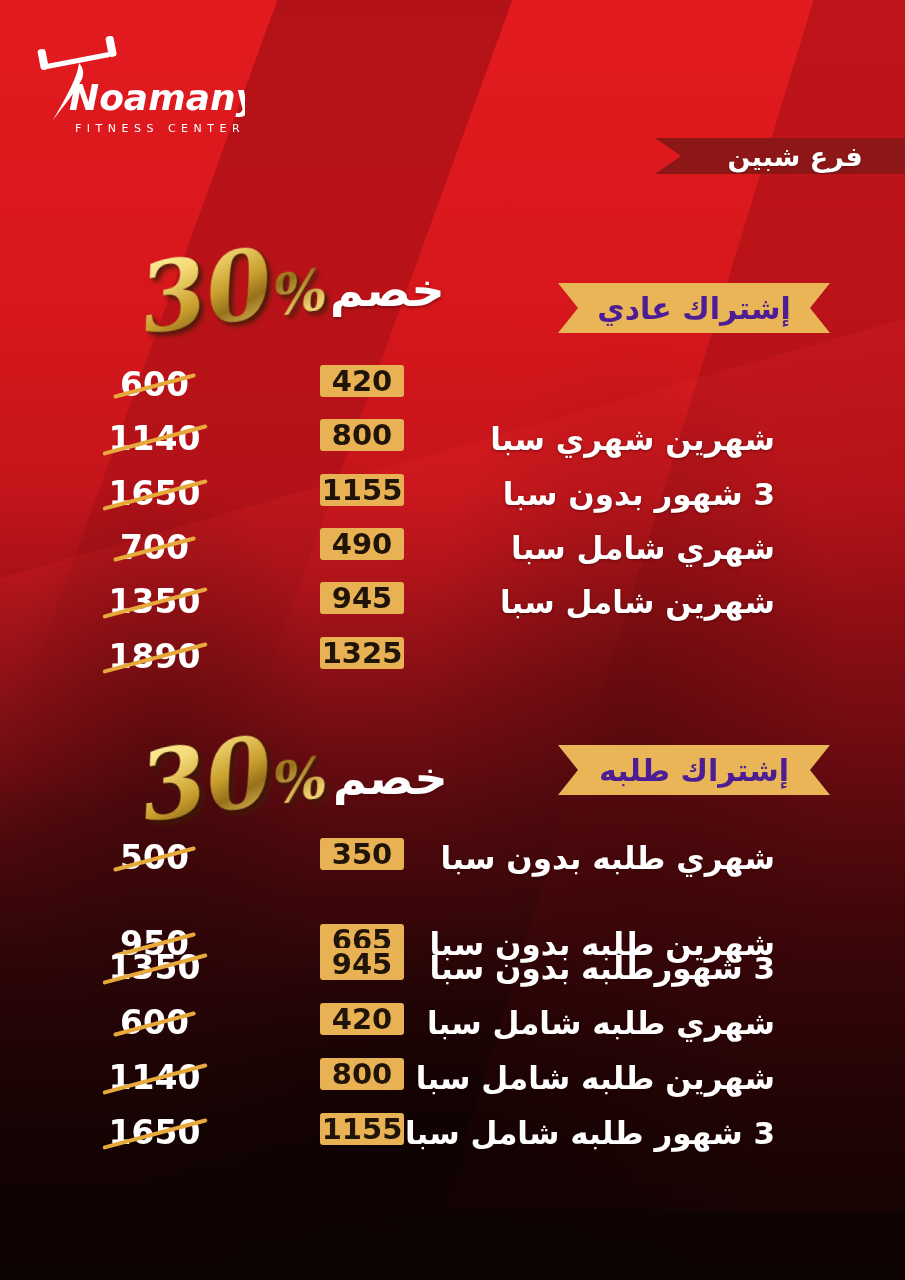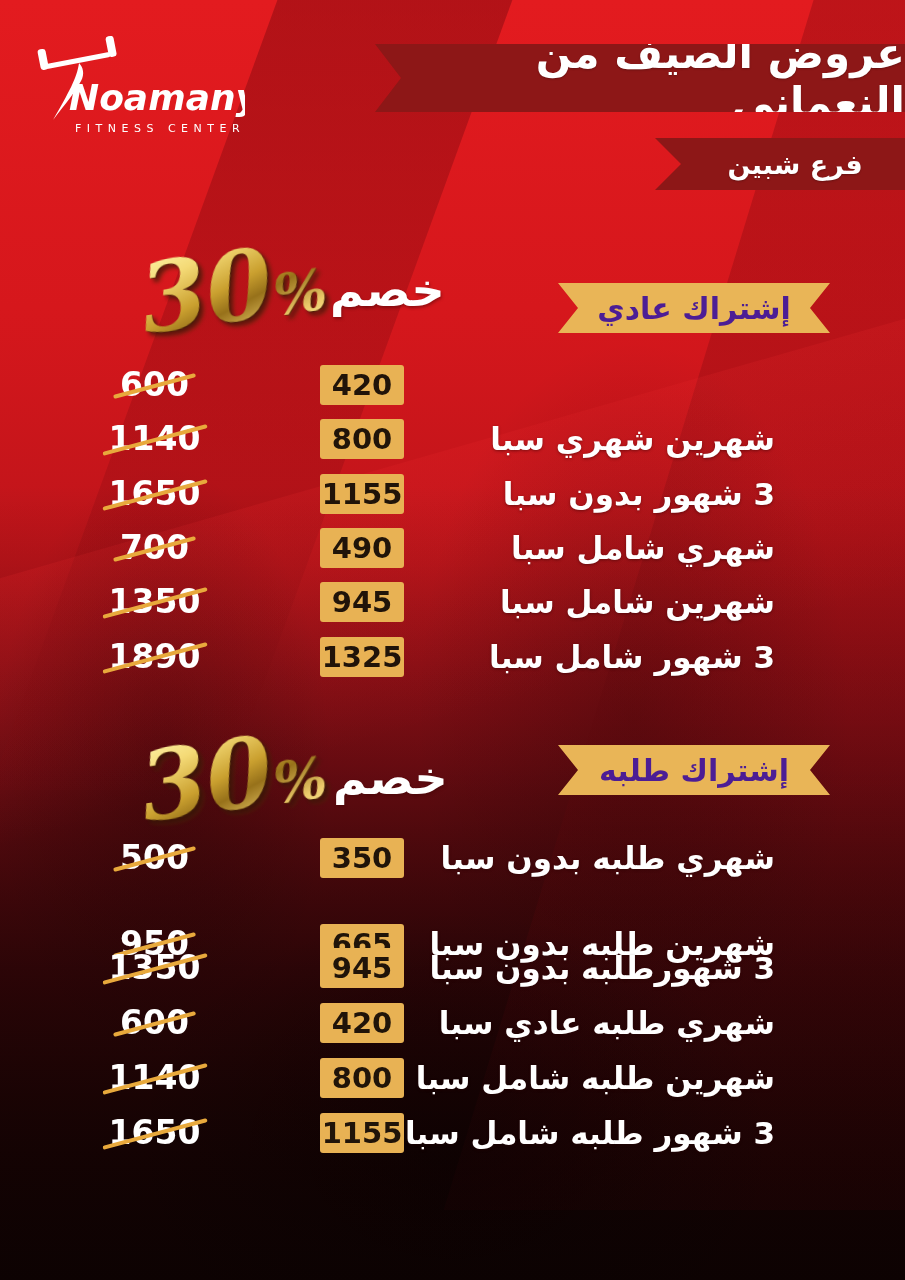--- a/index.html
+++ b/index.html
@@ -35,21 +35,21 @@
   .logo { position:absolute; left:35px; top:36px; width:210px; height:105px; }
 
   
   .banner {
     position:absolute; right:0; background:#8d1717; color:#fff; font-weight:bold;
     display:flex; align-items:center; justify-content:center;
     clip-path:polygon(0 0, 100% 0, 100% 100%, 0 100%, 26px 50%);
     text-shadow:0 1px 2px rgba(0,0,0,0.25);
   }
   .banner-main { left:375px; top:44px; height:68px; font-size:42px; padding-left:34px; }
-  .banner-sub  { left:655px; top:138px; height:52px; font-size:27px; padding-left:30px; }
+  .banner-sub  { left:655px; top:138px; height:36px; font-size:27px; padding-left:30px; }
 
   
   .gold3d {
     position:absolute; font-family:"DejaVu Serif", serif; font-style:italic; font-weight:bold;
     background:linear-gradient(160deg, #fdf2a6 4%, #f4da76 24%, #caa02f 48%, #97711a 62%, #eccb6b 84%, #f9e79a 100%);
     -webkit-background-clip:text; background-clip:text; color:transparent;
     transform:rotate(-8deg); line-height:1;
     filter:drop-shadow(3px 4px 2px rgba(40,8,6,0.55)) drop-shadow(1px 1px 0 rgba(92,60,10,0.75));
     white-space:nowrap;
   }
@@ -67,21 +67,21 @@
     clip-path:polygon(0 0, 100% 0, calc(100% - 20px) 50%, 100% 100%, 0 100%, 20px 50%);
   }
 
   
   .row { position:absolute; left:0; width:905px; height:42px; }
   .old { position:absolute; left:92px; width:125px; height:42px; text-align:center;
     color:#fff; font-size:33px; font-weight:bold; line-height:42px; }
   .old .val { position:relative; display:inline-block; }
   .old .val::after { content:""; position:absolute; left:-8px; right:-8px; top:48%; height:3.5px;
     background:#e8a93c; transform:rotate(-15deg); border-radius:2px; }
-  .newbox { position:absolute; left:320px; top:1px; width:84px; height:40px; background:#e8b254;
+  .newbox { position:absolute; left:320px; top:1px; width:84px; height:32px; background:#e8b254;
     border-radius:3px; display:flex; align-items:center; justify-content:center;
     color:#201409; font-size:29px; font-weight:bold; }
   .rowlabel { position:absolute; right:130px; top:0; height:42px; line-height:42px;
     color:#fff; font-size:31px; font-weight:bold; white-space:nowrap;
     text-shadow:0 1px 3px rgba(40,4,4,0.45); }
 </style>
 </head>
 <body>
 
 <div class="poster">
@@ -97,21 +97,20 @@
       <g>
         <rect x="10" y="22" width="66" height="5" rx="2.5" fill="#ffffff" transform="rotate(-11 43 24)"></rect>
         <rect x="4" y="13" width="8" height="21" rx="3" fill="#ffffff" transform="rotate(-11 8 23)"></rect>
         <rect x="72" y="0" width="8" height="21" rx="3" fill="#ffffff" transform="rotate(-11 76 10)"></rect>
         <path d="M44 27 C42 42 34 56 18 84 C32 66 40 56 46 45 C50 38 48 31 44 27 Z" fill="#ffffff"></path>
       </g>
       <text x="34" y="74" fill="#ffffff" font-family="DejaVu Sans, sans-serif" font-size="36" font-style="italic" font-weight="bold">Noamany</text>
       <text x="40" y="96" fill="#ffffff" font-family="DejaVu Sans, sans-serif" font-size="11" letter-spacing="5.5">FITNESS CENTER</text>
     </svg>
 
-    <div class="banner banner-main" dir="rtl">عروض الصيف من النعماني</div>
     <div class="banner banner-sub" dir="rtl">فرع شبين</div>
 
     <div class="gold3d" style="left:140px; top:240px;">
       <span class="num">30</span><span class="sym">%</span>
     </div>
     <div class="khasm" style="left:300px; top:267px;">خصم</div>
     <div class="ribbon" style="left:558px; top:283px;" dir="rtl">إشتراك عادي</div>
 
     <div class="row" style="top:364px;">
       <div class="old"><span class="val">600</span></div>
@@ -145,21 +144,20 @@
       <div class="newbox">
           <span>945</span>
         </div>
       <div class="rowlabel" dir="rtl">شهرين شامل سبا</div>
     </div>
     <div class="row" style="top:636px;">
       <div class="old"><span class="val">1890</span></div>
       <div class="newbox">
           <span>1325</span>
         </div>
-      <div class="rowlabel" dir="rtl">3 شهور شامل سبا</div>
     </div>
 
     <div class="gold3d" style="left:140px; top:728px;">
       <span class="num">30</span><span class="sym">%</span>
     </div>
     <div class="khasm" style="left:303px; top:755px;">خصم</div>
     <div class="ribbon" style="left:558px; top:745px;" dir="rtl">إشتراك طلبه</div>
 
     <div class="row" style="top:837px;">
       <div class="old"><span class="val">500</span></div>
@@ -180,21 +178,21 @@
       <div class="newbox">
           <span>945</span>
         </div>
       <div class="rowlabel" dir="rtl">3 شهورطلبه بدون سبا</div>
     </div>
     <div class="row" style="top:1002px;">
       <div class="old"><span class="val">600</span></div>
       <div class="newbox">
           <span>420</span>
         </div>
-      <div class="rowlabel" dir="rtl">شهري طلبه عادي سبا</div>
+      <div class="rowlabel" dir="rtl">شهري طلبه شامل سبا</div>
     </div>
     <div class="row" style="top:1057px;">
       <div class="old"><span class="val">1140</span></div>
       <div class="newbox">
           <span>800</span>
         </div>
       <div class="rowlabel" dir="rtl">شهرين طلبه شامل سبا</div>
     </div>
     <div class="row" style="top:1112px;">
       <div class="old"><span class="val">1650</span></div>

